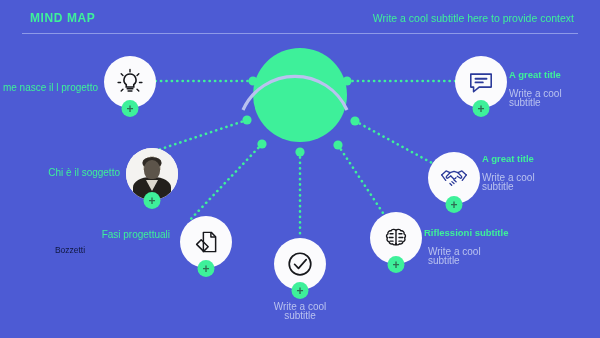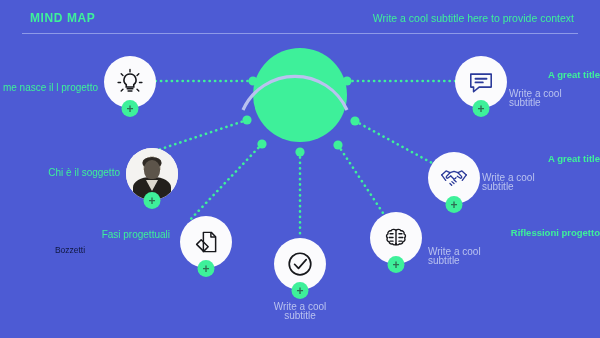--- a/index.html
+++ b/index.html
@@ -93,21 +93,20 @@
   }
 
   
   .label-block { position: absolute; }
   .label-title {
     font-size: 9.5px;
     font-weight: bold;
     color: #3ef09a;
     white-space: nowrap;
     line-height: 12px;
-    text-align: right;
   }
   .label-title.plain {
     font-weight: normal;
     font-size: 10px;
   }
   .label-sub {
     font-size: 10px;
     color: #b9c2ef;
     line-height: 9px;
     margin-top: 8px;
@@ -258,21 +257,21 @@
       <svg width="28" height="28" viewBox="0 0 32 32" fill="none" stroke="#17181c" stroke-width="1.6" stroke-linecap="round" stroke-linejoin="round">
         <path d="M16 7.2c-1.6-1.6-4.6-1.5-5.7.6-2.3-.3-4 1.6-3.5 3.5-1.9.8-2.2 3.3-.6 4.5-1.1 1.7-.2 4 1.8 4.4.2 2 2.3 3.2 4.1 2.4 1 1.7 3.5 1.7 3.9-.3"></path>
         <path d="M16 7.2c1.6-1.6 4.6-1.5 5.7.6 2.3-.3 4 1.6 3.5 3.5 1.9.8 2.2 3.3.6 4.5 1.1 1.7.2 4-1.8 4.4-.2 2-2.3 3.2-4.1 2.4-1 1.7-3.5 1.7-3.9-.3"></path>
         <path d="M16 8v16"></path>
         <path d="M19.4 11.2h3.4M19.4 15.4h4.4M19.4 19.6h3.4M12.6 11.2H9.2M12.6 15.4H8.2M12.6 19.6H9.2"></path>
       </svg>
     </div>
     <div class="plus-badge">+</div>
   </div>
   <div class="label-block" style="left:424px; top:227px; width:176px;">
-    <div class="label-title">Riflessioni progetto</div>
+    <div class="label-title">Riflessioni subtitle</div>
     <div class="label-sub" style="white-space:pre-line; margin-left:4px;">Write a cool
 subtitle</div>
   </div>
 
   <div class="node" style="left:428px; top:152px;">
     <div class="node-disc">
       <svg width="30" height="26" viewBox="0 0 34 26" fill="none" stroke="#2b3a9a" stroke-width="1.5" stroke-linecap="round" stroke-linejoin="round">
         <path d="M3 9.5l5-4.5 4.5 2 4.5-1.5 4.5 1.5 4.5-2 5 4.5"></path>
         <path d="M12.5 7l-4 4.2c-.9 1 .5 2.6 1.6 1.8l3.2-2.3"></path>
         <path d="M21.5 7l4 4.2c.9 1-.5 2.6-1.6 1.8L20.7 11"></path>

